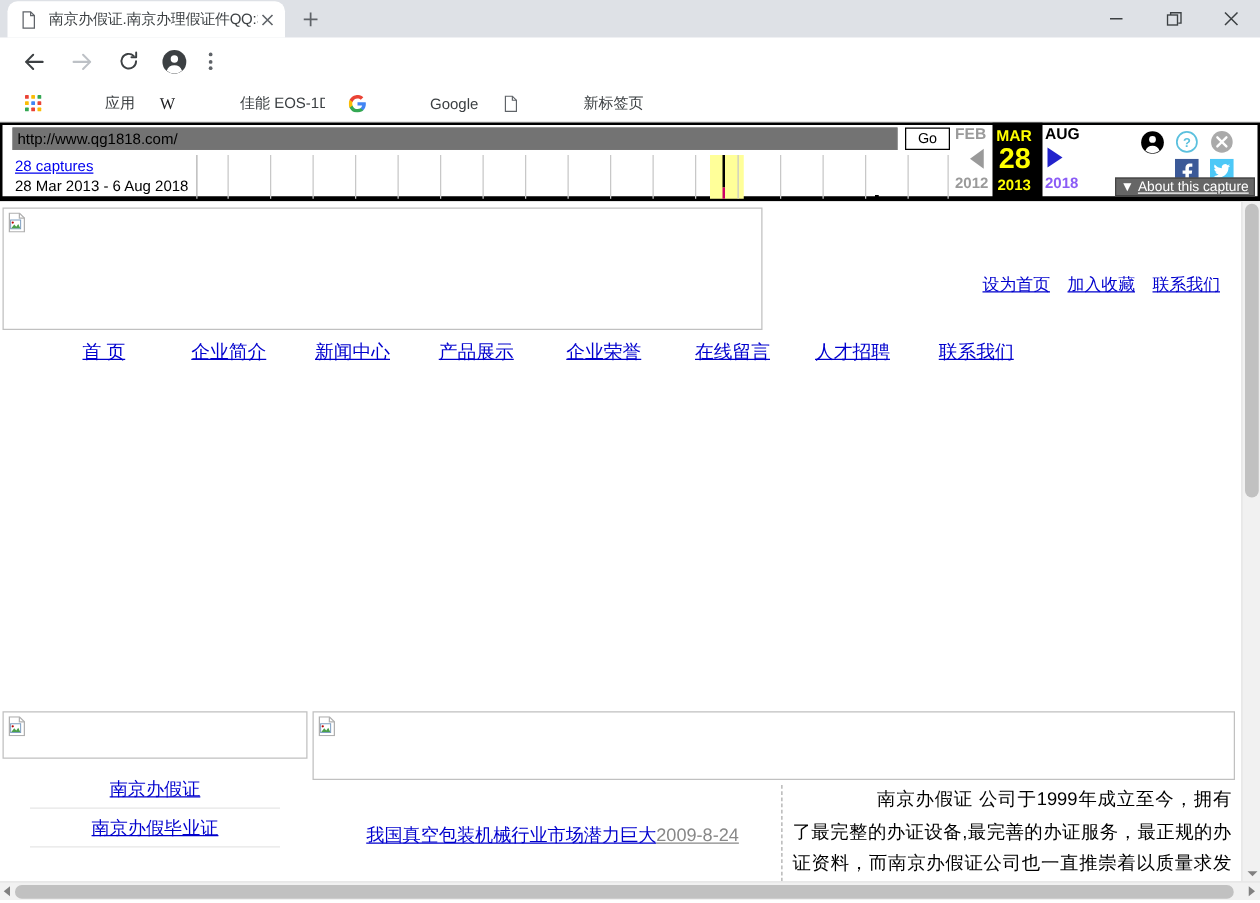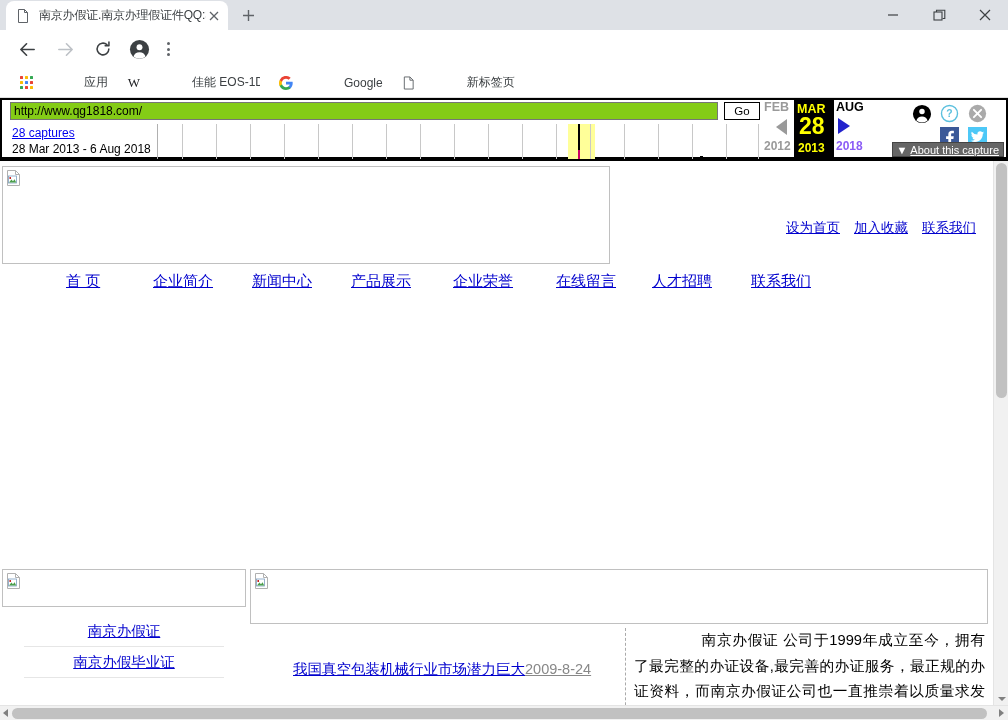--- a/index.html
+++ b/index.html
@@ -113,21 +113,21 @@
     width: 1008px; height: 63px;
     background: #000000;
     border-bottom: 2px solid #000;
     overflow: hidden;
   }
   .wm-inner { position:absolute; inset:2px 2px 2px 2px; background:#fff; }
 
   .wm-urlrow { position:absolute; left:0; top:0; width:100%; height:22px; }
   .wm-urlinput {
     position:absolute; left:8px; top:2px; width:708px; height:18px;
-    border: 1px solid #767676; background:#84cc16;
+    border: 1px solid #767676; background:#737373;
     font-family:"Liberation Sans", sans-serif; font-size:12px;
     color:#000; padding: 0 3px; line-height:16px;
   }
   .wm-go {
     position:absolute; left:722px; top:2px; width:36px; height:18px;
     border:1px solid #000; background:#fff;
     font-size:11.5px; text-align:center; line-height:16px; color:#000;
   }
   .wm-feb { position:absolute; left:762px; top:0px; font-size:12.5px; font-weight:bold; color:#9a9a9a; }
   .wm-feb-year { position:absolute; left:762px; top:39px; font-size:12px; font-weight:bold; color:#9a9a9a; }

